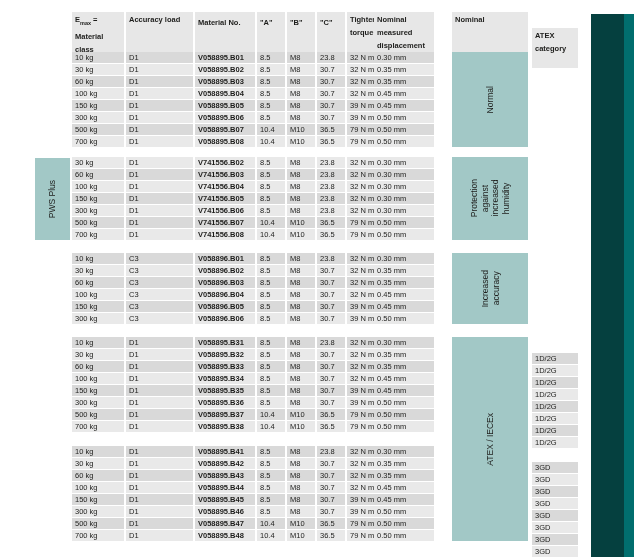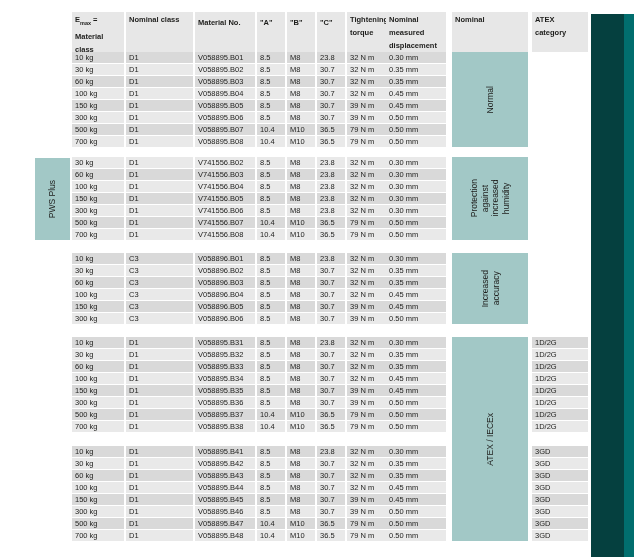--- a/index.html
+++ b/index.html
@@ -2,28 +2,28 @@
 <html><head>
 <meta charset="utf-8">
 <style>
   html,body{margin:0;padding:0;}
   .page{position:relative;width:634px;height:557px;background:#ffffff;
         font-family:"Liberation Sans",sans-serif;color:#1d1d1b;overflow:hidden;}
 
   
   .c-load  {left:72px; width:52px;}
   .c-acc   {left:126px;width:67px;}
-  .c-mat   {left:195px;width:60px;}
+  .c-mat   {left:195px;width:60px;font-weight:bold;}
   .c-a     {left:257px;width:28px;}
   .c-b     {left:287px;width:28px;}
   .c-c     {left:317px;width:28px;}
   .c-tq    {left:347px;width:58px;}
-  .c-disp  {left:386px;width:60px;}
+  .c-disp  {left:374px;width:60px;}
   .c-design{left:452px;width:76px;}
-  .c-atex  {left:532px;width:56px;}
+  .c-atex  {left:532px;width:46px;margin-top:16px;}
 
   
   .hcell{position:absolute;top:12px;height:40px;background:#e7e7e7;
          font-weight:bold;font-size:7.5px;line-height:13px;
          padding:1px 1px 0 3px;box-sizing:border-box;}
   .h-line2{padding-top:4px;}
   .hcell sub{font-size:5.5px;}
 
   
   .trow{position:absolute;left:0;width:634px;height:11px;}
@@ -50,21 +50,21 @@
 <body>
 
 <div class="page">
 
   <div>
     <div class="hcell c-load">
       <div><span>E</span><sub>max</sub><span> =</span></div>
       <div>Material</div>
       <div>class</div>
     </div>
-    <div class="hcell c-acc">Nominal class</div>
+    <div class="hcell c-acc">Accuracy load</div>
     <div class="hcell c-mat h-line2">Material No.</div>
     <div class="hcell c-a h-line2">"A"</div>
     <div class="hcell c-b h-line2">"B"</div>
     <div class="hcell c-c h-line2">"C"</div>
     <div class="hcell c-tq">Tightening torque</div>
     <div class="hcell c-disp">Nominal measured displacement</div>
     <div class="hcell c-design">Nominal</div>
     <div class="hcell c-atex">ATEX category</div>
   </div>
 

